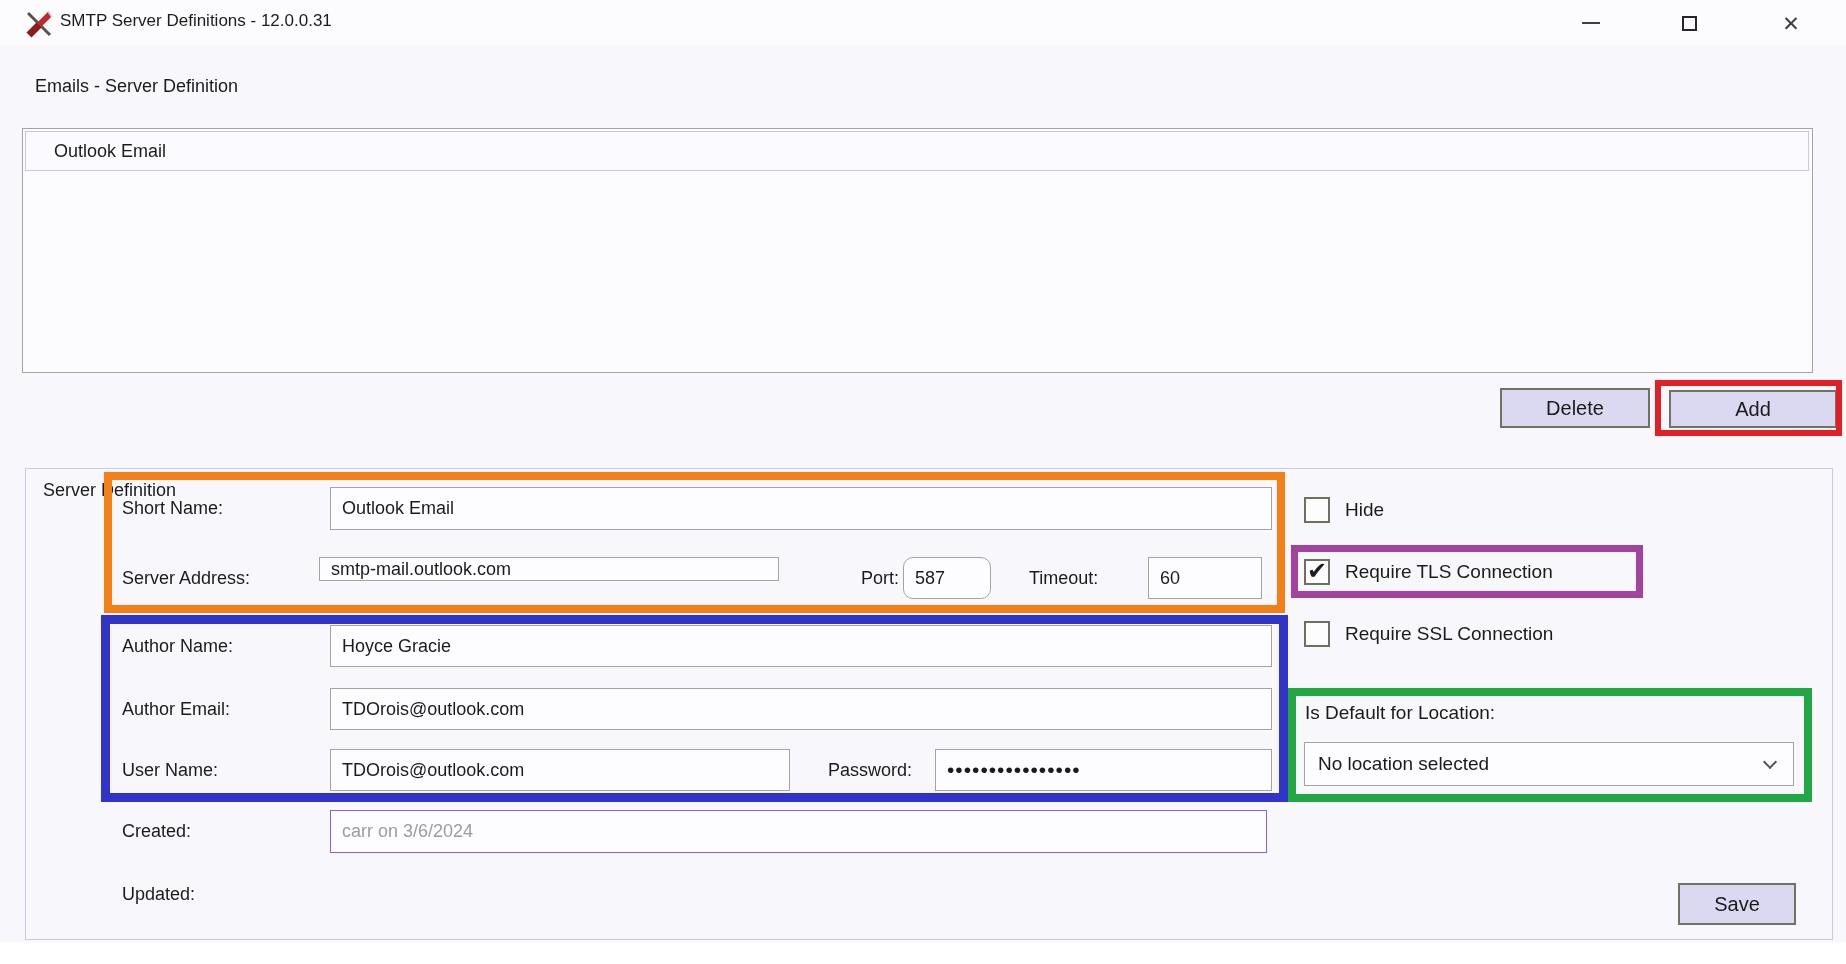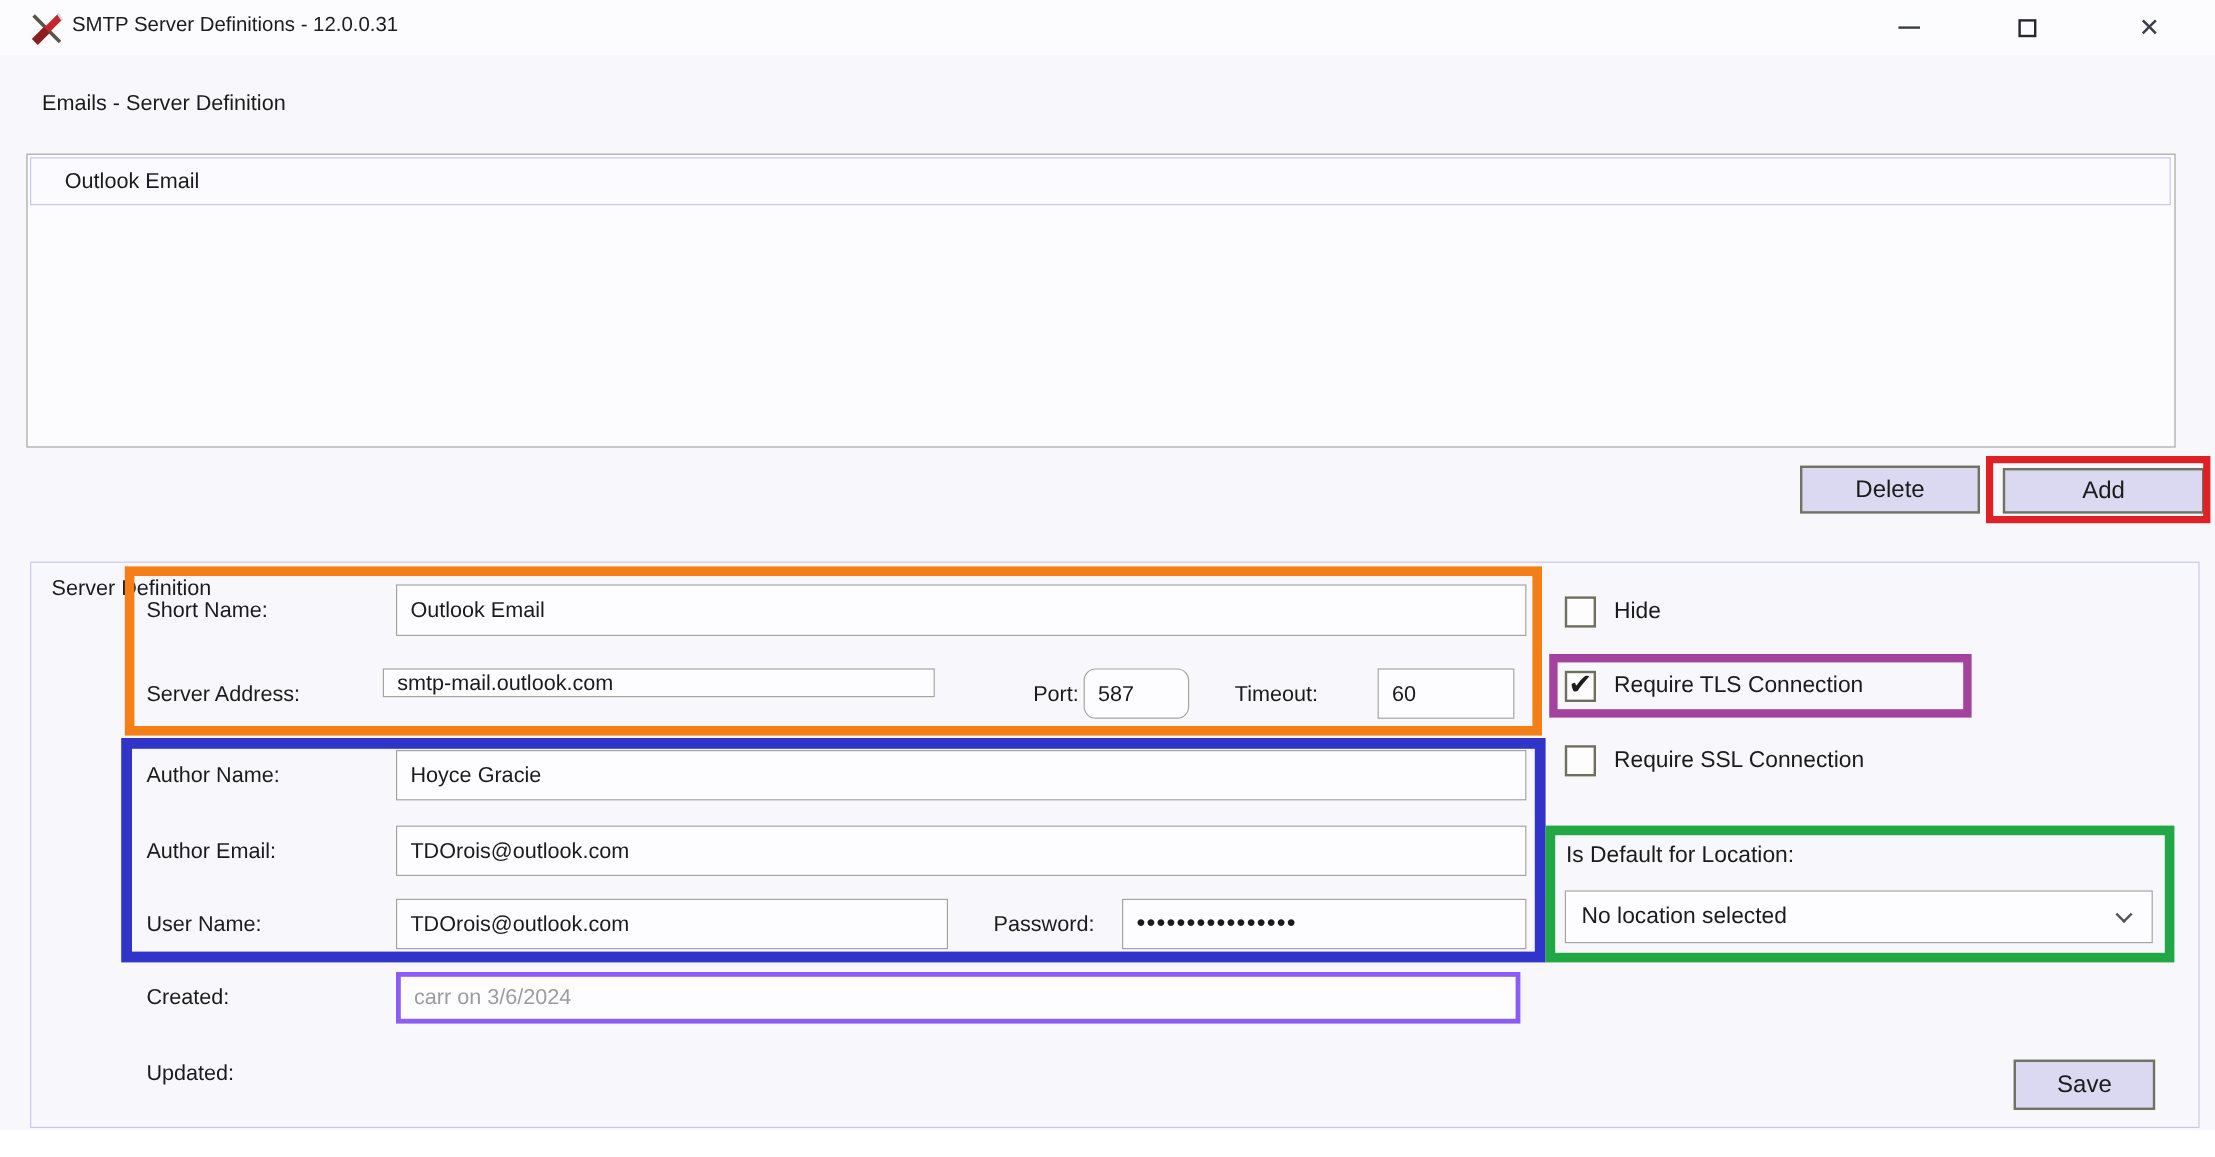--- a/index.html
+++ b/index.html
@@ -33,21 +33,21 @@
 
   
   .groupbox { position:absolute; left:25px; top:468px; width:1808px; height:472px;
     border:1px solid #c9c9ec; background:transparent; }
   .group-label { position:absolute; left:36px; top:456px; background:#f8f8fc; padding:0 7px;
     font-size:18px; color:#1b1b1b; z-index:3; white-space:nowrap;margin-top:24px; }
 
   .field-label { position:absolute; font-size:18px; color:#1b1b1b; white-space:nowrap; display:flex; align-items:center; }
   .tfield { position:absolute; background:#fdfdff; border:1px solid #a5a5a0;
     font-size:18px; color:#1b1b1b; padding:0 11px; font-family:"Liberation Sans",sans-serif; outline:none; }
-  .tfield.readonly { border:4px solid #8b5cf6; color:#9c9c9e; }
+  .tfield.readonly { border:1px solid #8b5cf6; color:#9c9c9e; }
   .pw { font-size:21px; letter-spacing:1px; }
 
   
   .annotation { position:absolute; pointer-events:none; z-index:5; border-style:solid; }
 
   
   .chk-box { position:absolute; width:26px; height:26px; background:#fdfdfe; border:2px solid #6f6f5e;
     display:flex; align-items:center; justify-content:center; }
   .chk-mark { font-size:24px; color:#1d1d1d; line-height:1; margin-top:-3px; }
   .chk-label { position:absolute; font-size:19px; color:#1b1b1b; white-space:nowrap; display:flex; align-items:center; height:26px; }

